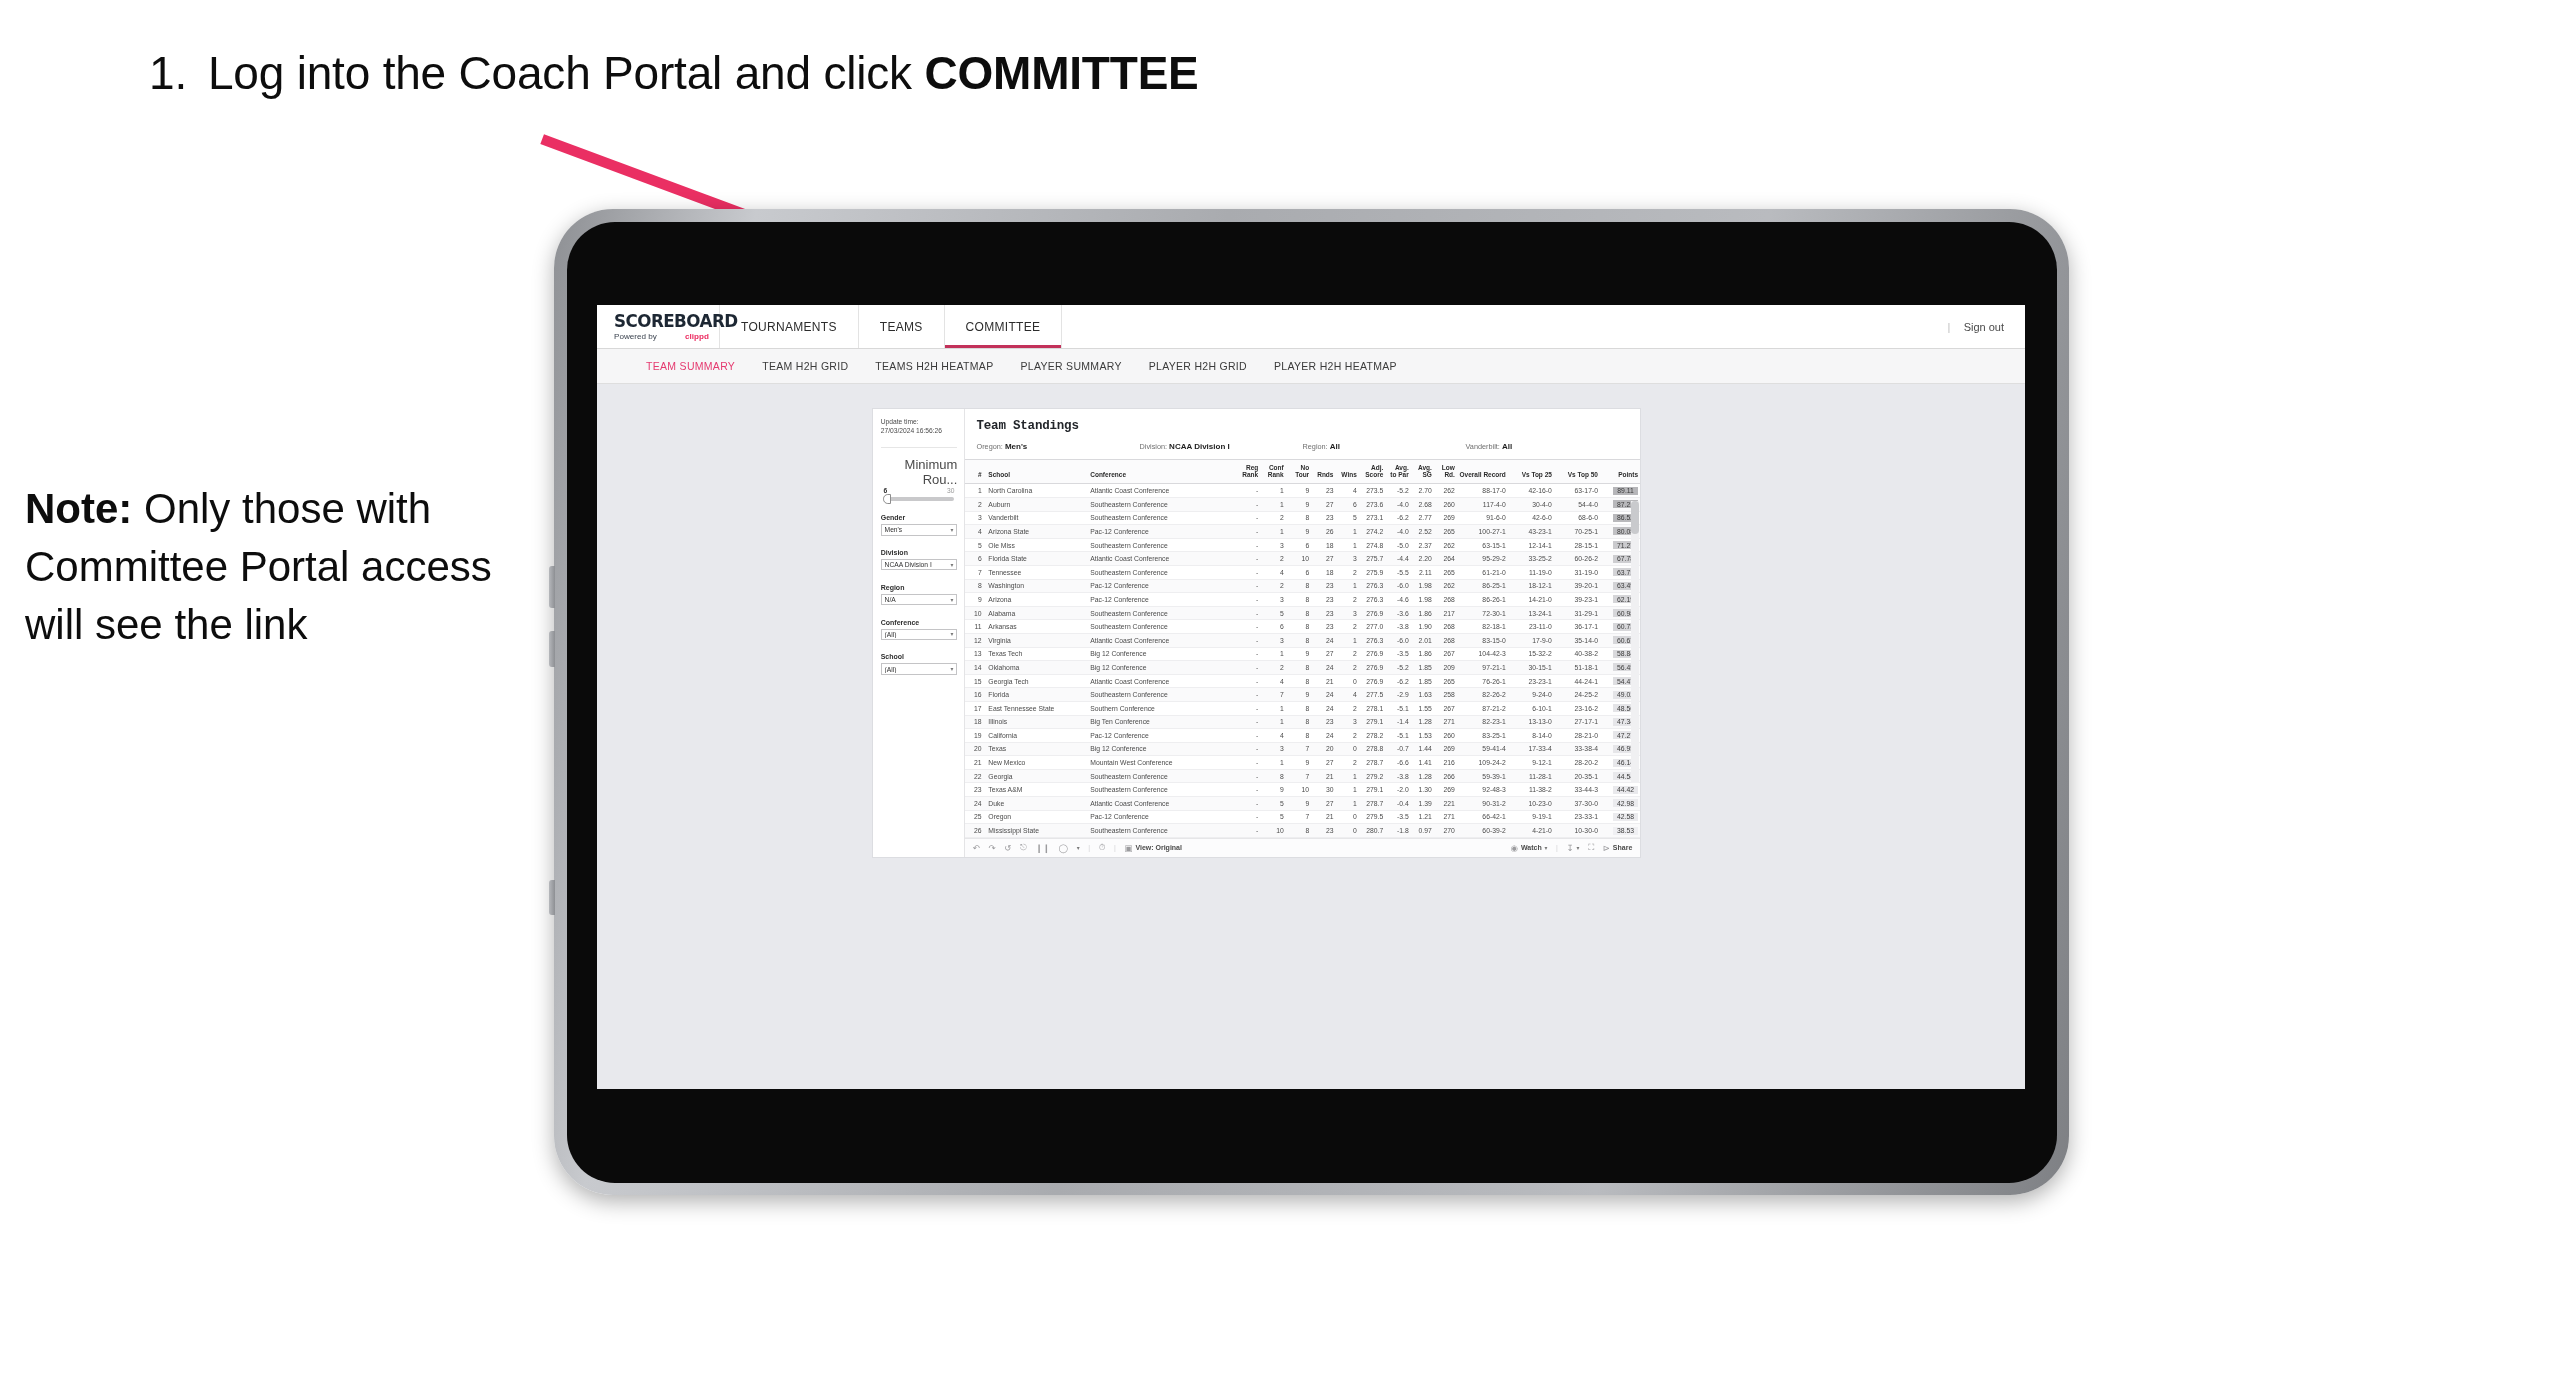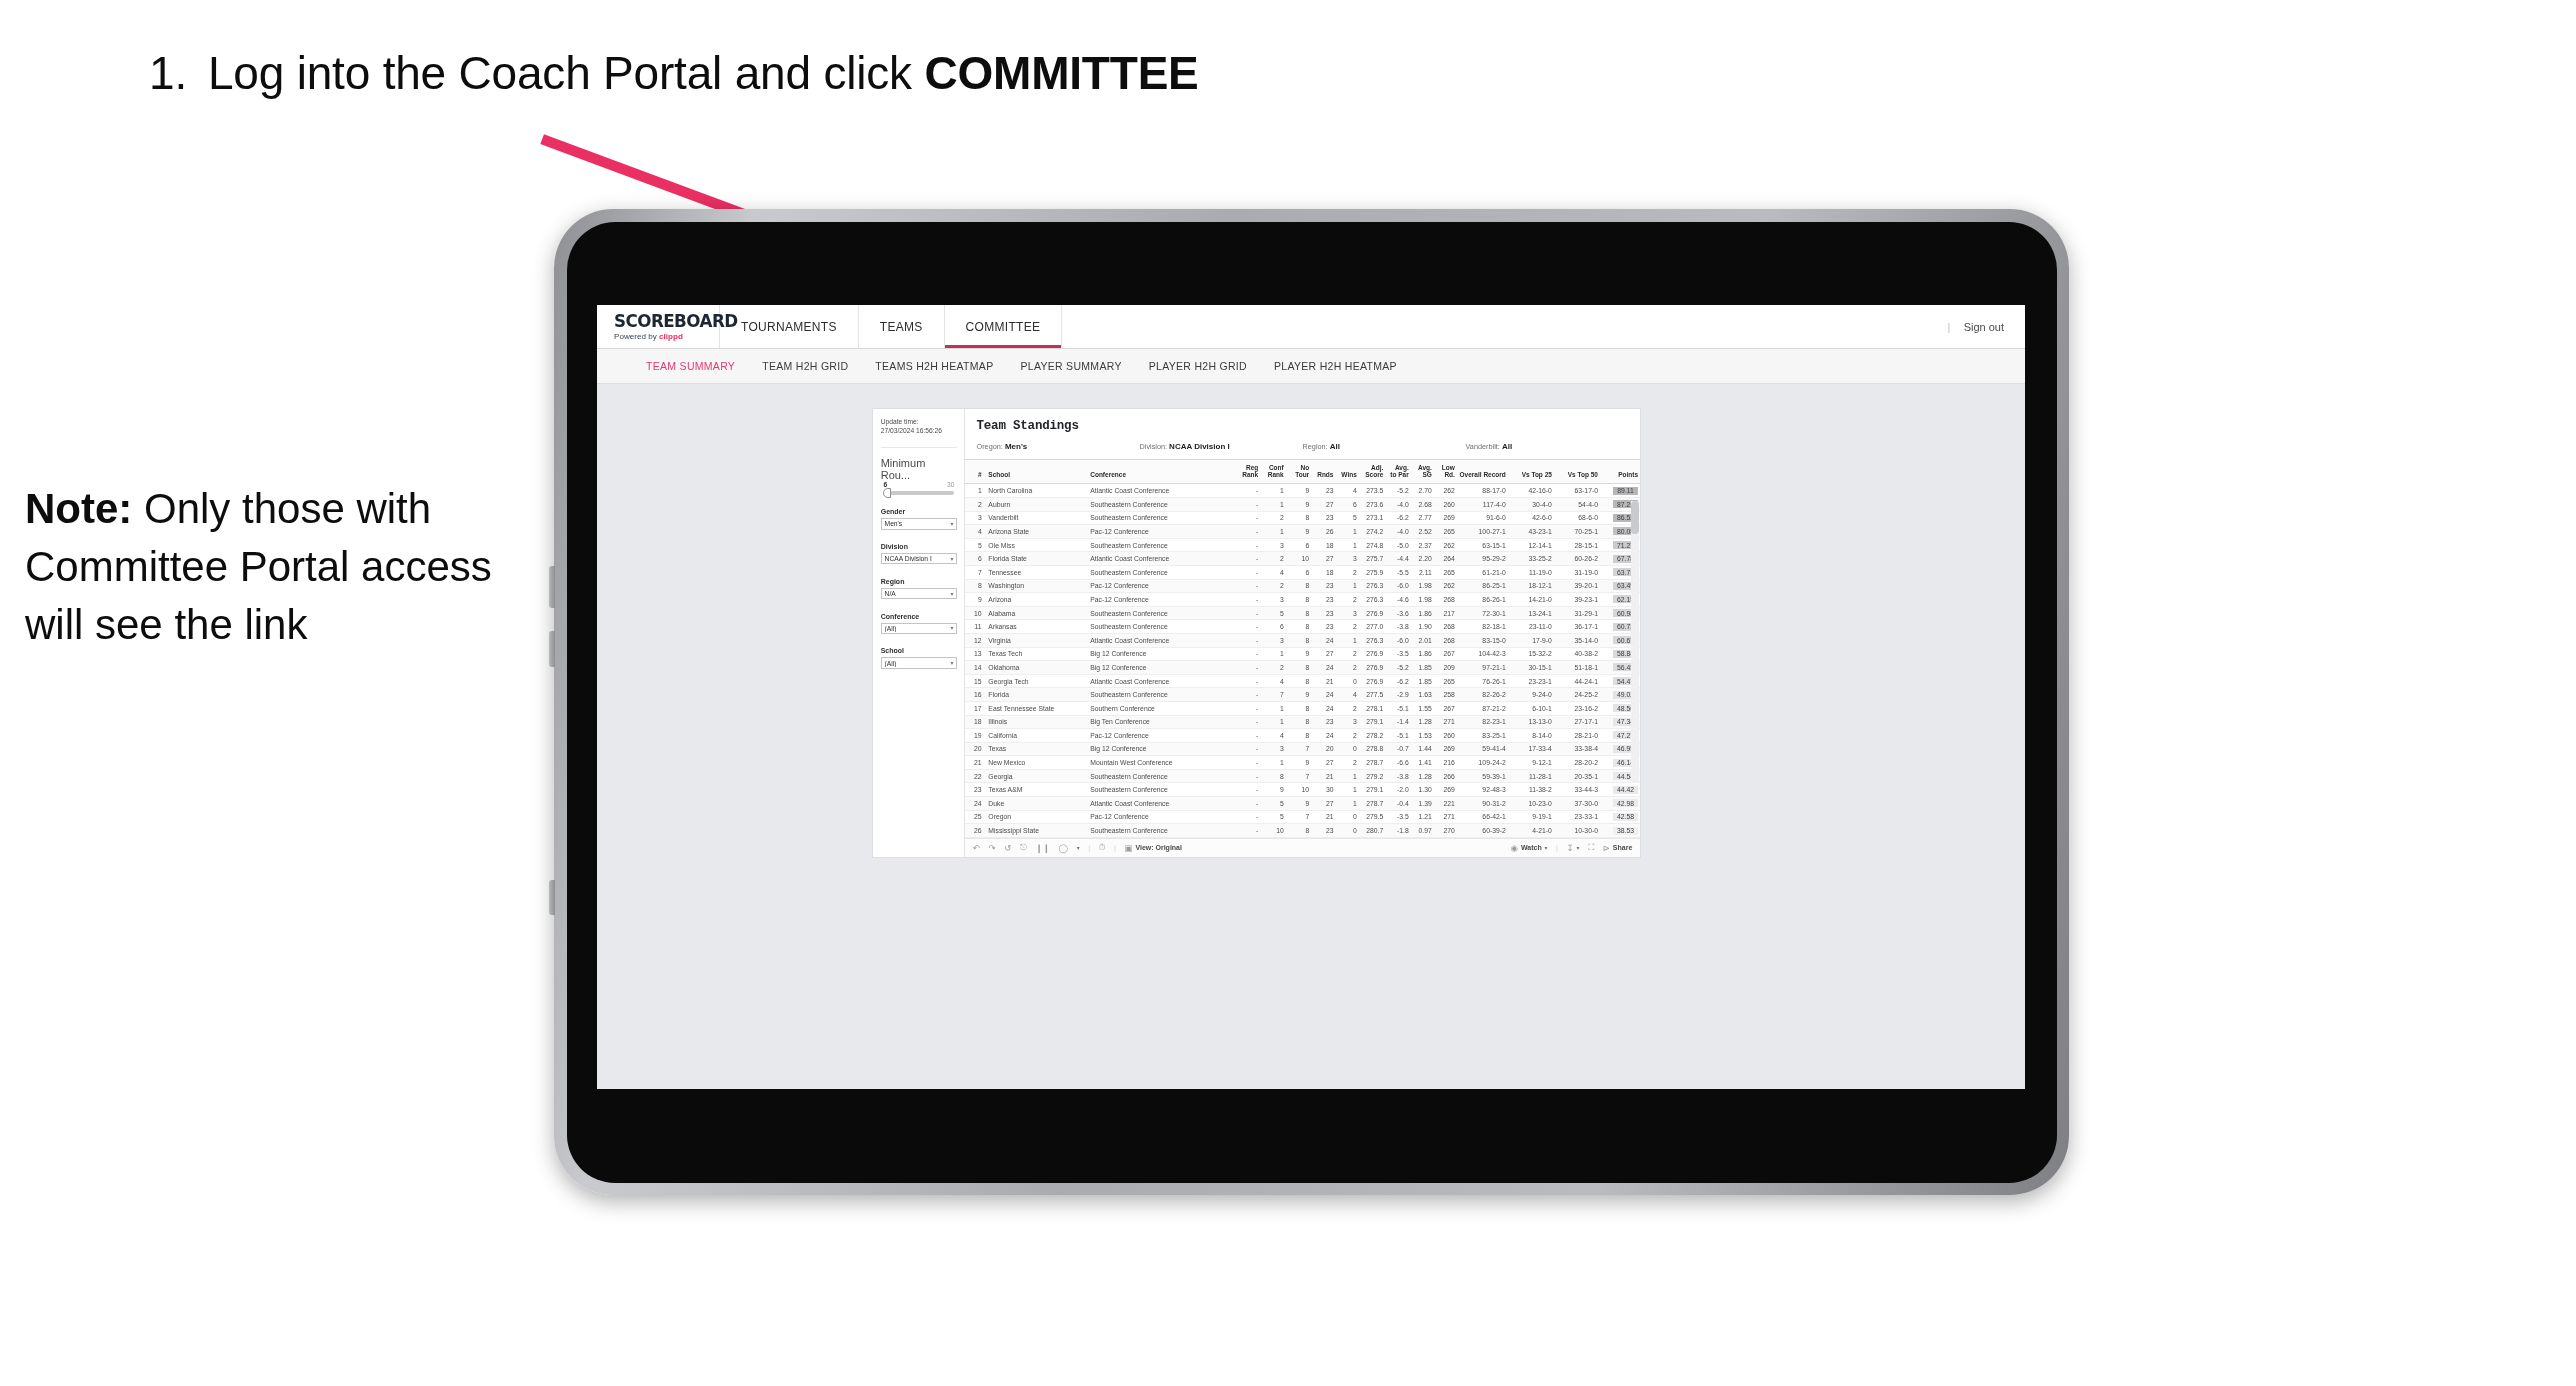--- a/index.html
+++ b/index.html
@@ -107,21 +107,21 @@
     line-height:1;
     transform:scaleX(.93);
     transform-origin:left center;
   }
   .brand-sub {
     font-size:8.1px;
     color:#3c4450;
     margin-top:2.9px;
     white-space:nowrap;
   }
-  .brand-sub .clippd { color:#ec2d62; font-weight:bold; }
+  .brand-sub .clippd { color:#ec2d62; font-weight:bold;margin-left:26px; }
 
   .topnav-item {
     display:flex; align-items:center;
     padding:0 21px;
     font-size:12px;
     color:#2c2c2c;
     letter-spacing:0.3px;
     border-right:1px solid #e3e3e3;
     cursor:pointer;
     position:relative;
@@ -182,21 +182,21 @@
   .filters {
     width:92px;
     border-right:1px solid #e4e4e6;
     padding:7.7px 6.7px 9.6px 7.7px;
     font-size:7px;
     color:#3f3f3f;
   }
   .upd { line-height:1.45; color:#4b4b4b; font-size:6.7px; }
   .fdiv { height:1px; background:#e6e6e6; margin:10.5px 0 9.6px; }
   .f-label { font-weight:bold; font-size:7px; color:#2e2e2e; margin-bottom:2.9px; }
-  .slider-title { text-align:left; font-size:11px; color:#4a4a4a; margin-bottom:0; }
+  .slider-title { text-align:right; font-size:13px; color:#4a4a4a; margin-bottom:0; }
   .slider-vals { display:flex; justify-content:space-between; font-size:6.7px; margin:0 2.9px 1.9px; }
   .slider-vals .lo { color:#2e2e2e; font-weight:bold; }
   .slider-vals .hi { color:#9a9a9a; }
   .slider-track {
     position:relative;
     height:3.8px;
     background:#c9c9cb;
     border-radius:1.9px;
     margin:2.9px 3.8px 0 3.8px;
   }

